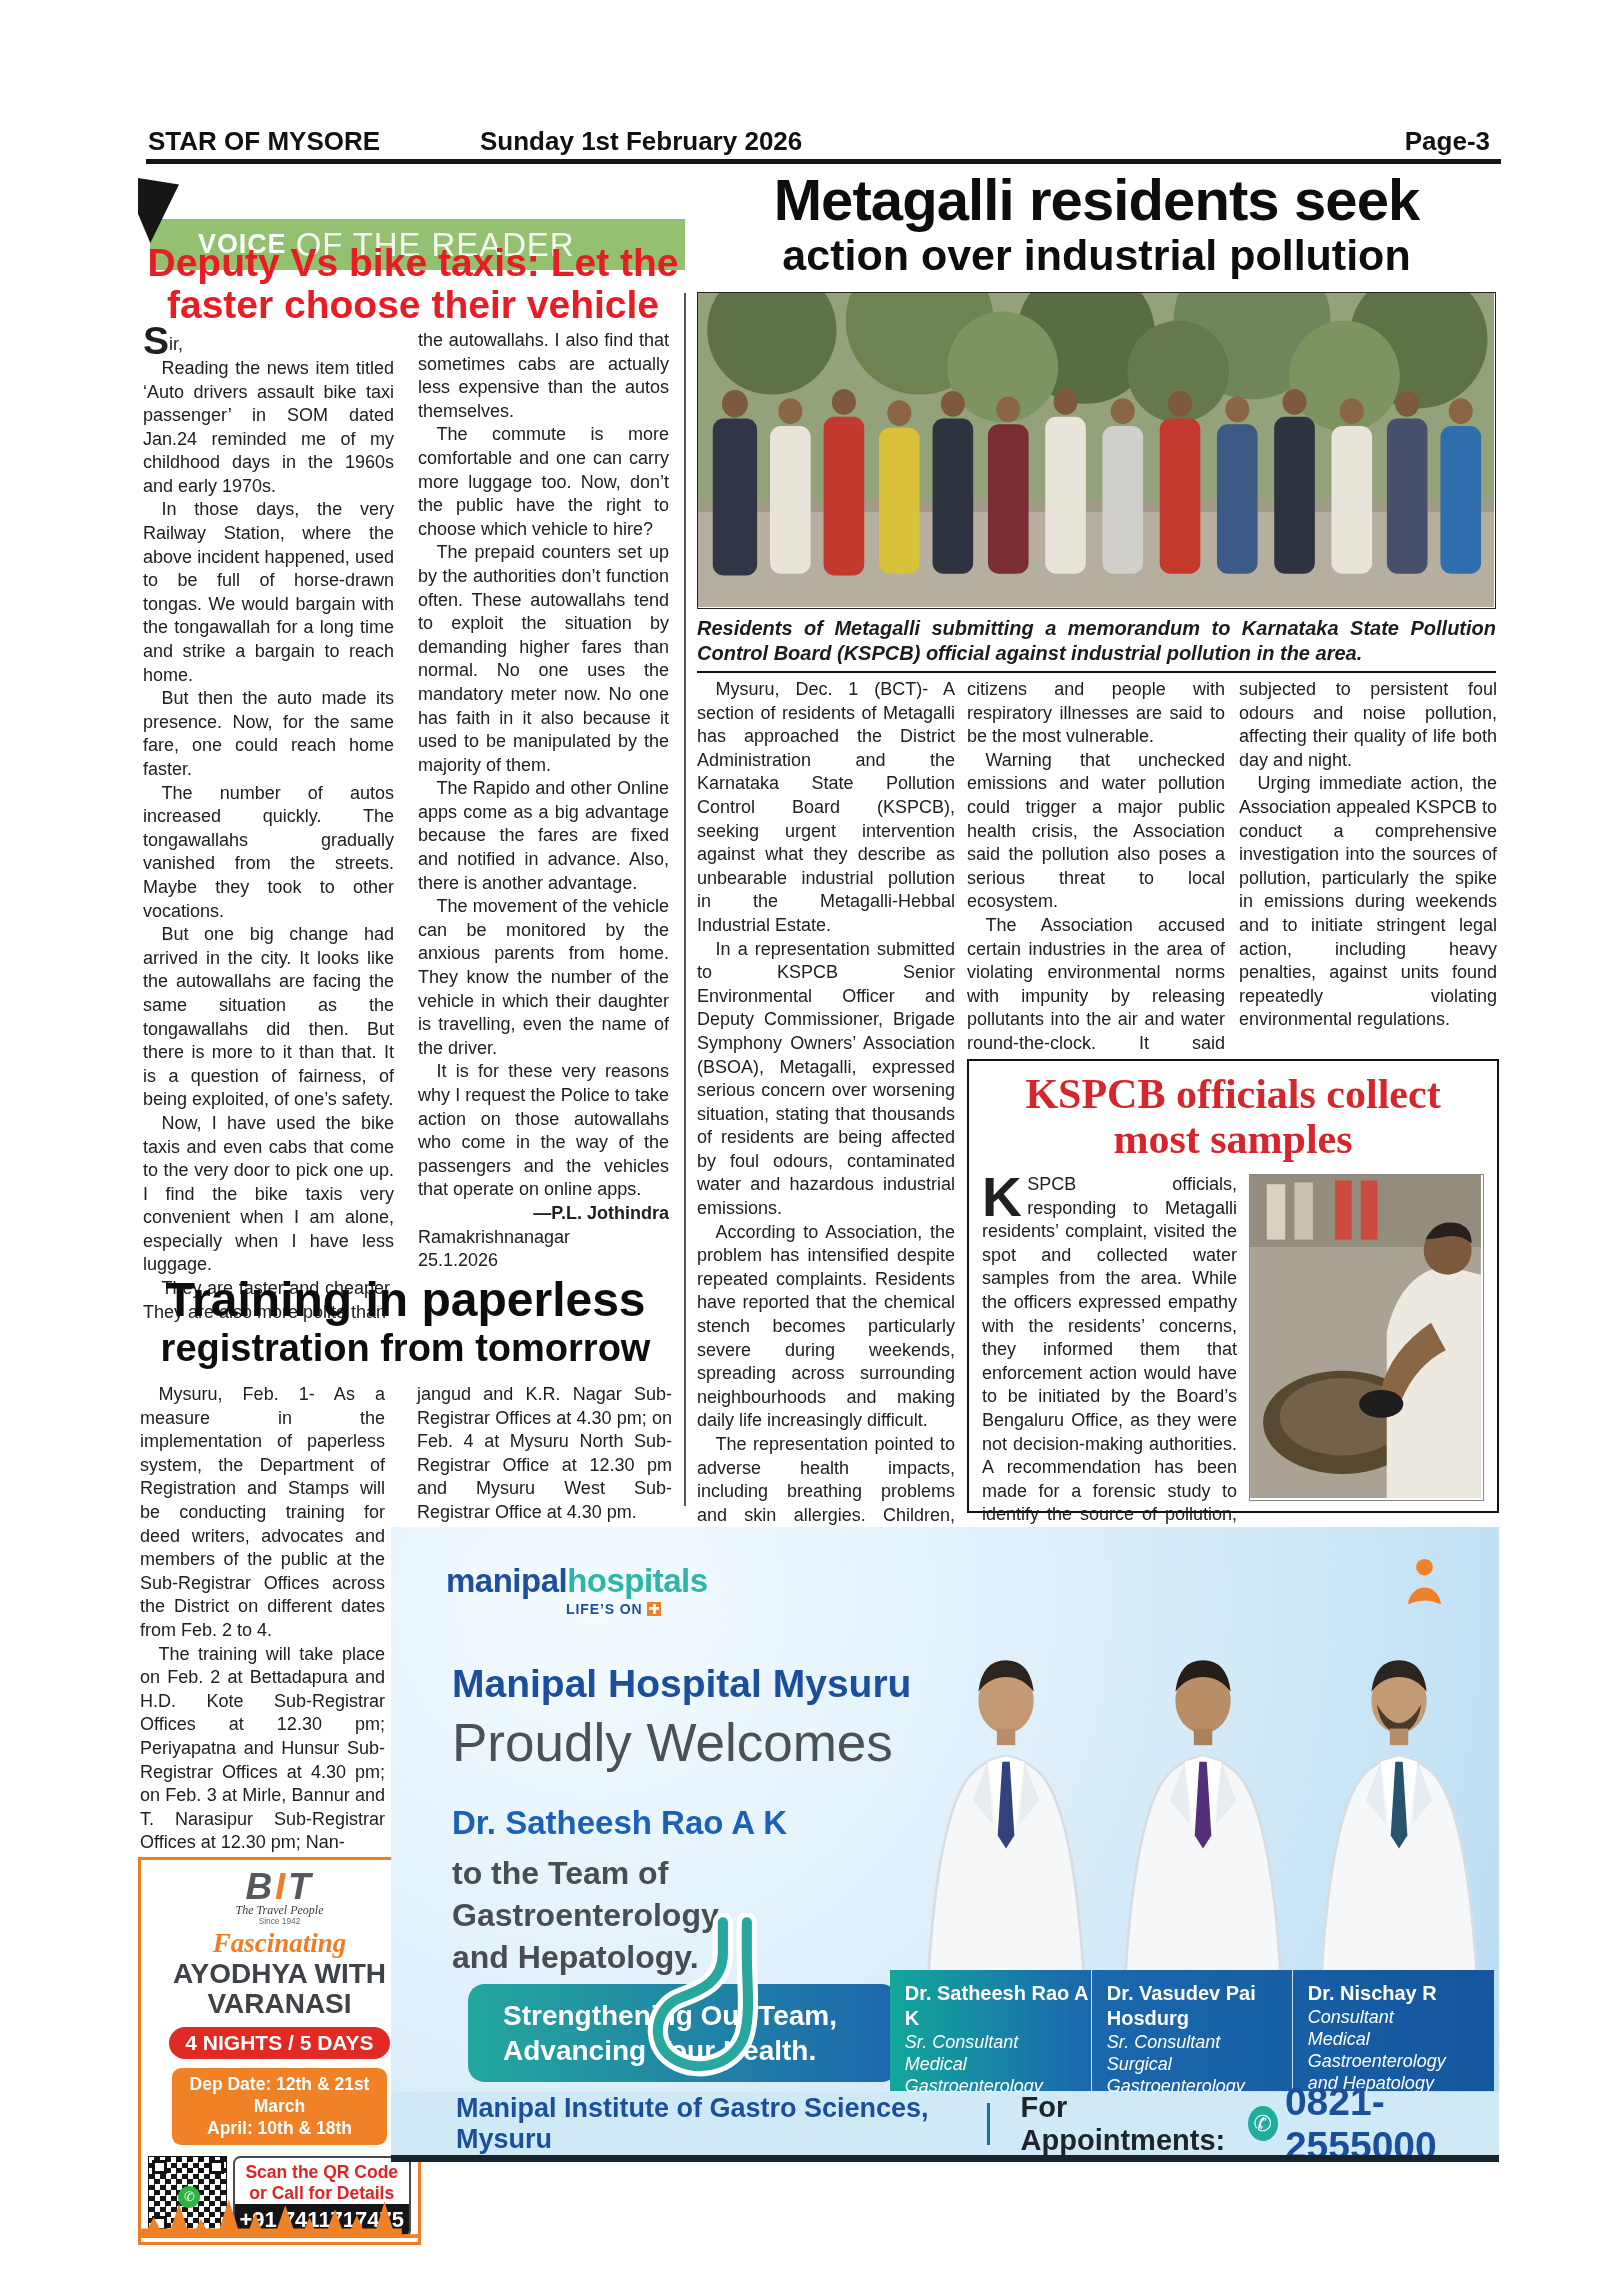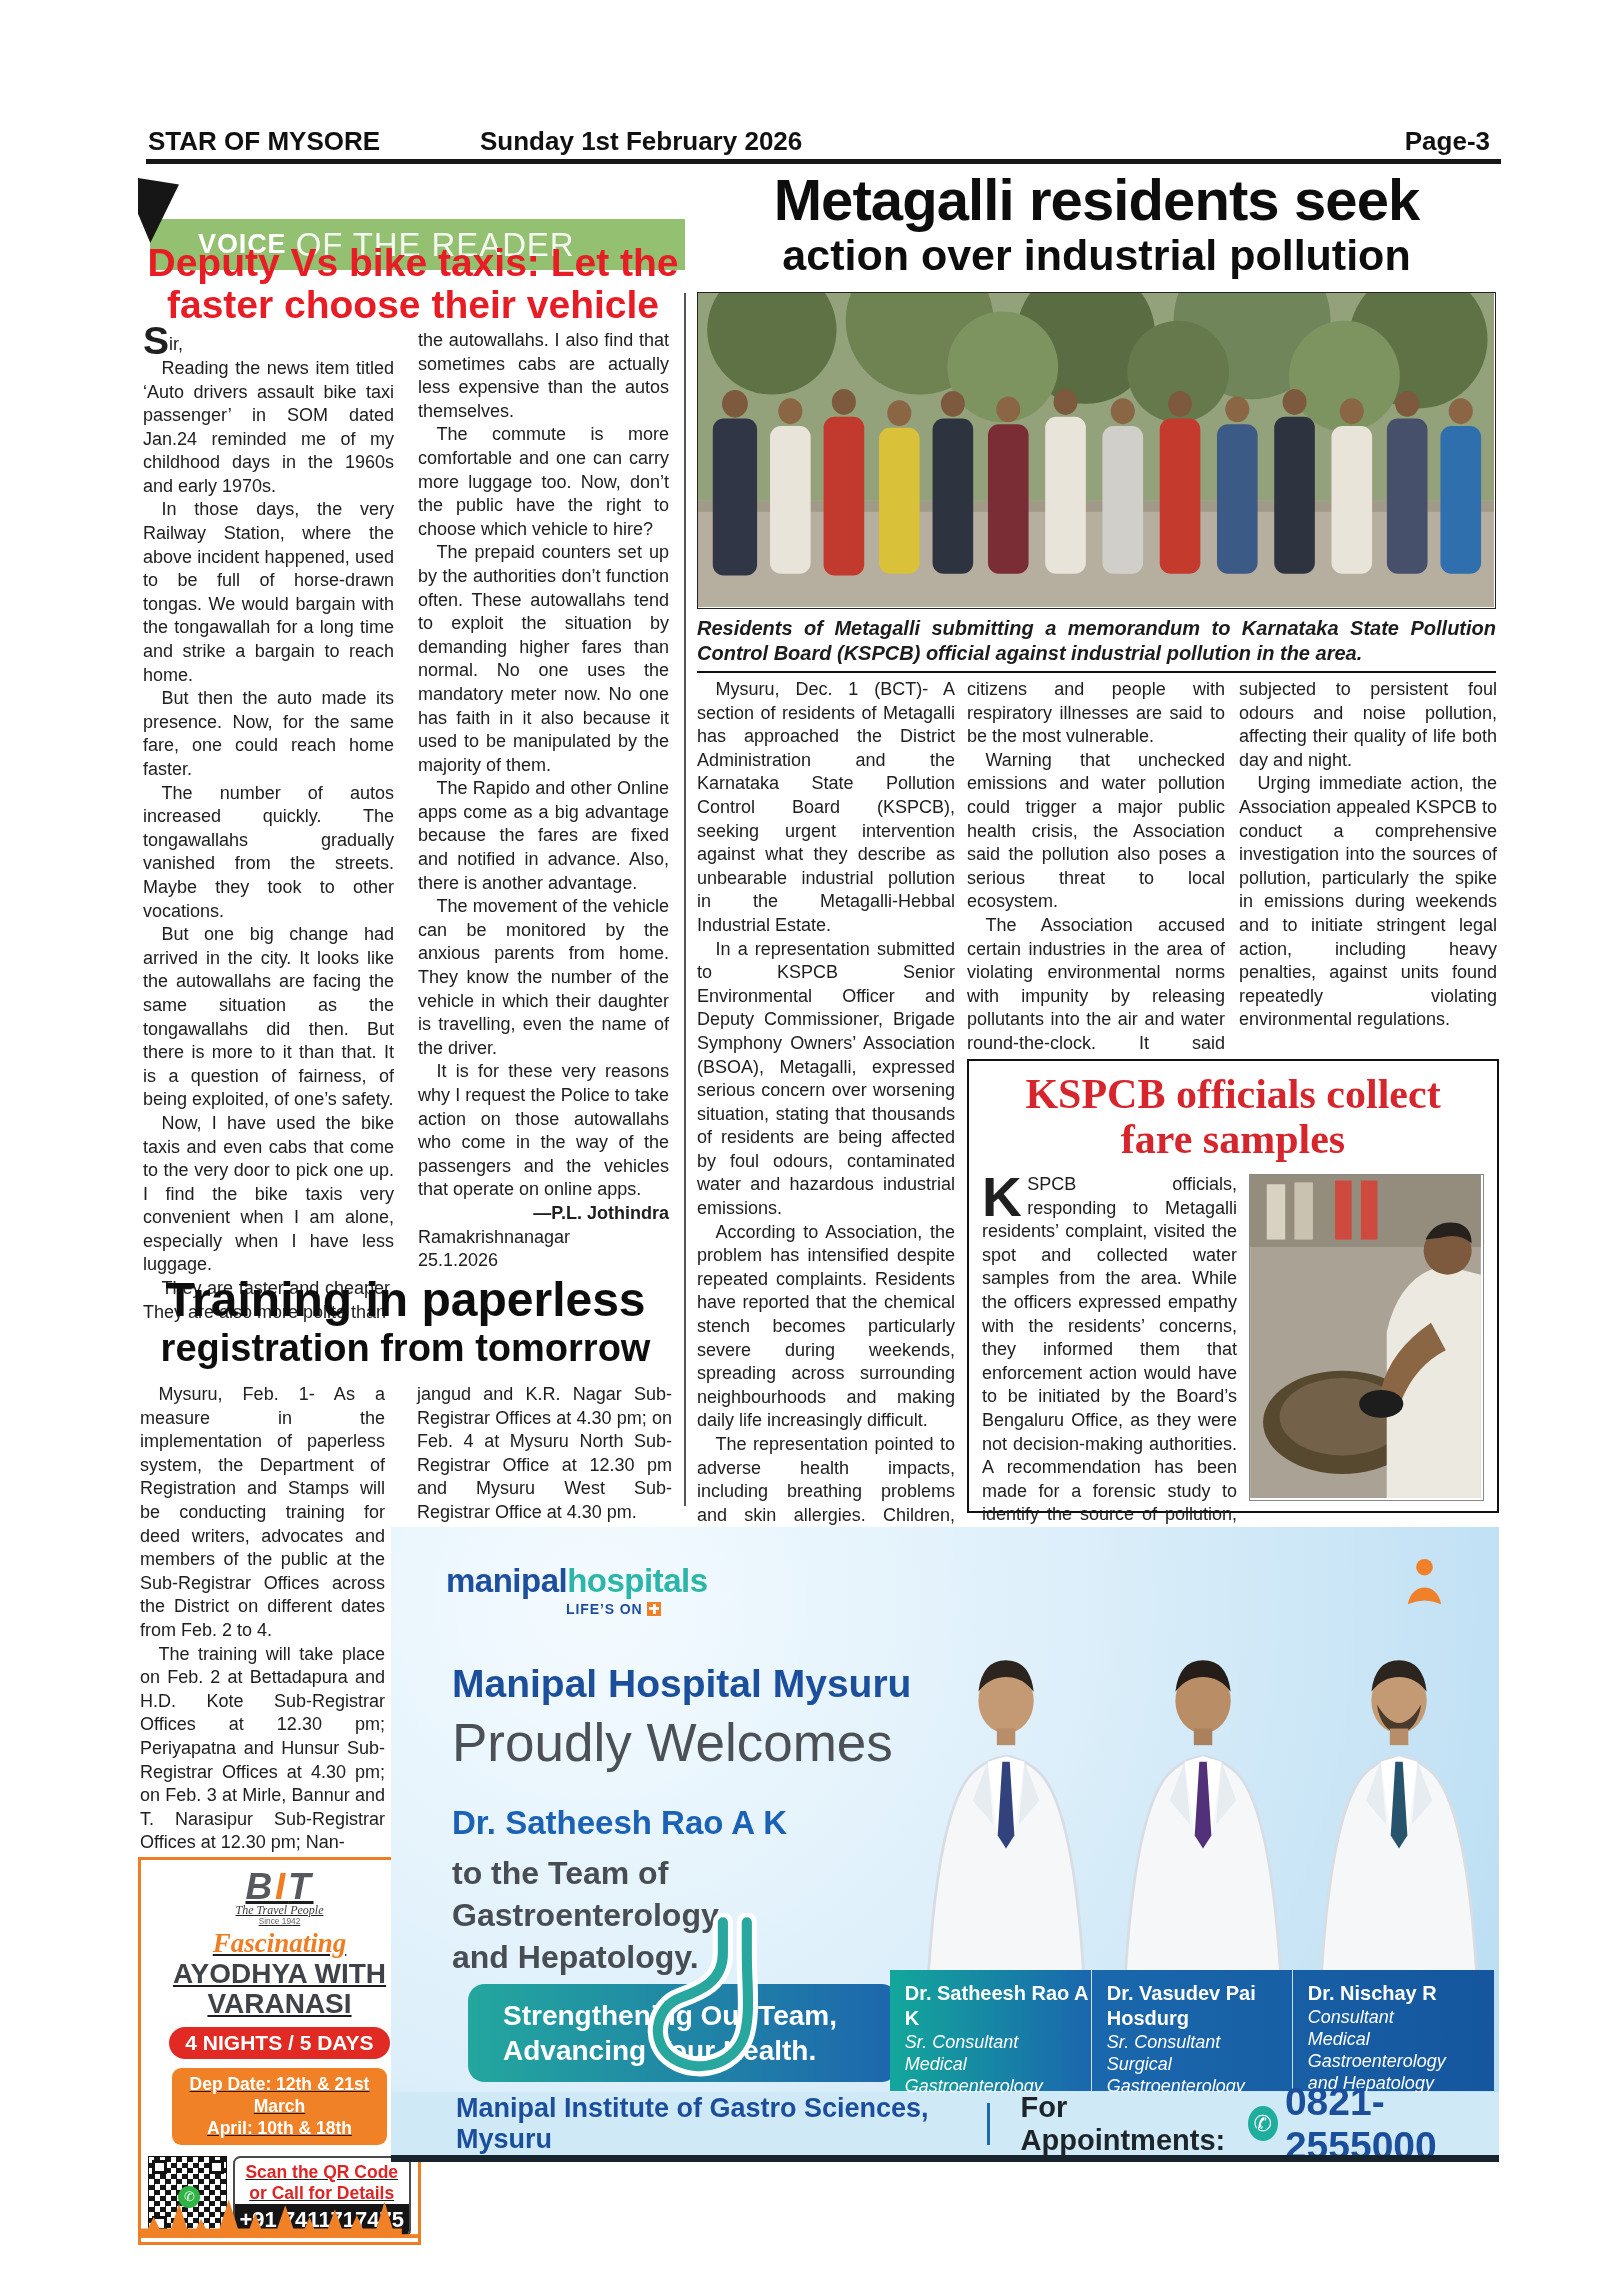--- a/index.html
+++ b/index.html
@@ -48,21 +48,21 @@
   .kspcb-photo{position:absolute;right:13px;top:113px;width:233px;height:325px;border:0.9px solid #888;}
   .kspcb-text{margin-top:11px;margin-right:247px;}
   .dropcap{float:left;font-size:55px;font-weight:bold;line-height:44px;padding:1.8px 5.5px 0 0;}
 
   
   .tr-h1{left:138px;top:1272px;width:535px;text-align:center;font-size:48px;font-weight:bold;color:#0d0d0d;}
   .tr-h2{left:138px;top:1327px;width:535px;text-align:center;font-size:38px;font-weight:bold;color:#0d0d0d;}
 
   
   .bit{left:138px;top:1857px;width:283px;height:388px;border:3.7px solid #ef7d23;
-       box-sizing:border-box;background:#fff;text-align:center;text-decoration:underline;}
+       box-sizing:border-box;background:#fff;text-align:center;}
   .bit-logo{margin-top:9.2px;font-weight:900;font-style:italic;font-size:37px;letter-spacing:2.8px;line-height:35px;}
   .bit-b,.bit-t{color:#55595e;}
   .bit-i{color:#ef7d23;}
   .bit-sub{font-family:"Liberation Serif",serif;font-style:italic;font-size:12px;color:#3c3c3c;line-height:12px;}
   .bit-since{font-size:8.3px;color:#666;line-height:10px;}
   .fascinating{font-family:"Liberation Serif",serif;font-style:italic;font-weight:bold;
                color:#ef7d23;font-size:27px;line-height:31px;margin-top:1.8px;}
   .bit-title{font-size:28px;font-weight:800;color:#3f4347;line-height:30px;}
   .badge-red{display:inline-block;background:#e22a24;color:#fff;font-weight:800;font-size:21px;
              padding:3.7px 16.6px;border-radius:18.5px;margin-top:8.3px;}
@@ -224,21 +224,21 @@
     <p>Warning that unchecked emissions and water pollution could trigger a major public health crisis, the Association said the pollution also poses a serious threat to local ecosystem.</p>
     <p>The Association accused certain industries in the area of violating environmental norms with impunity by releasing pollutants into the air and water round-the-clock. It said residents are</p>
   </div>
   <div class="abs news" style="left:1239px;top:678px;width:258px;">
     <p class="noind">subjected to persistent foul odours and noise pollution, affecting their quality of life both day and night.</p>
     <p>Urging immediate action, the Association appealed KSPCB to conduct a comprehensive investigation into the sources of pollution, particularly the spike in emissions during weekends and to initiate stringent legal action, including heavy penalties, against units found repeatedly violating environmental regulations.</p>
   </div>
 
   <div class="abs kspcb">
     <div class="kspcb-h">KSPCB officials collect</div>
-    <div class="kspcb-h">fare samples</div>
+    <div class="kspcb-h">most samples</div>
     <div class="kspcb-text news">
       <span class="dropcap">K</span><span>SPCB officials, responding to Metagalli residents’ complaint, visited the spot and collected water samples from the area. While the officers expressed empathy with the residents’ concerns, they informed them that enforcement action would have to be initiated by the Board’s Bengaluru Office, as they were not decision-making authorities. A recommendation has been made for a forensic study to identify the source of pollution, nature of effluents and industries responsible.</span>
     </div>
     <div class="kspcb-photo">
       <svg width="231" height="323" viewBox="0 0 250 350">
         <rect width="250" height="350" fill="#aaa294"></rect>
         <rect width="250" height="78" fill="#948c7c"></rect>
         <rect x="18" y="10" width="20" height="60" fill="#d8d2c2"></rect>
           <rect x="48" y="8" width="20" height="62" fill="#c9c2b0"></rect>
         <rect x="92" y="6" width="18" height="64" fill="#cf4a3e"></rect>

